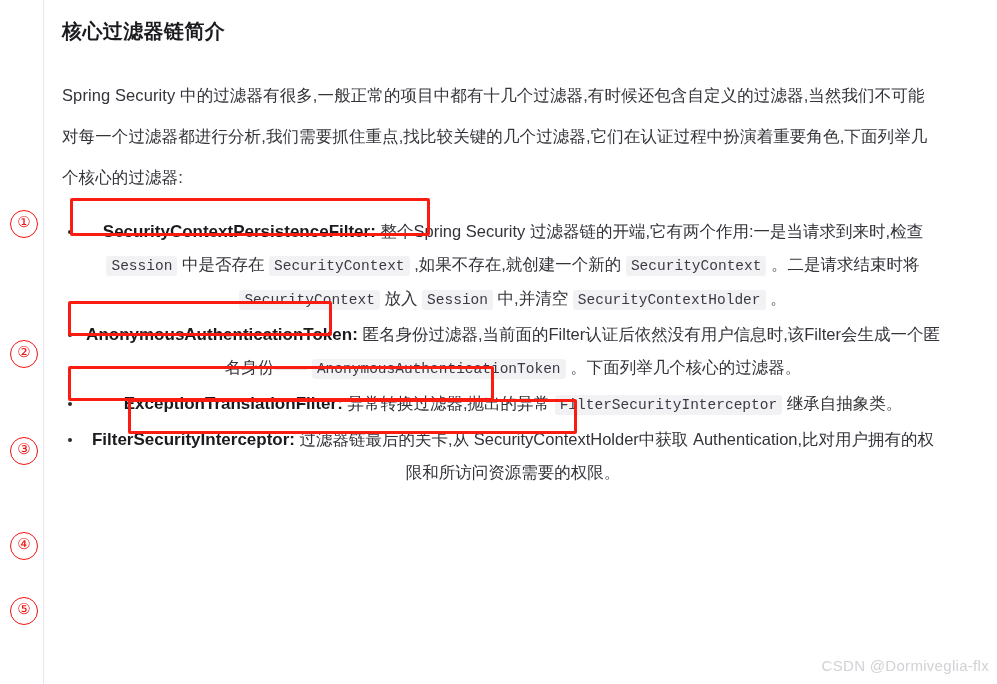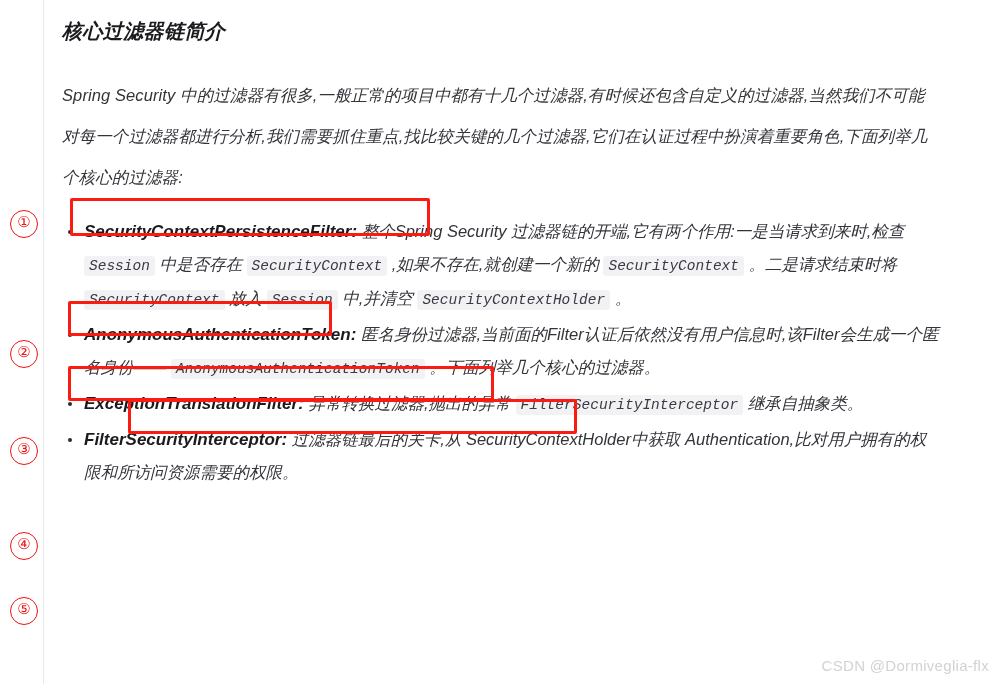--- a/index.html
+++ b/index.html
@@ -28,21 +28,20 @@
     top: 0;
     width: 1px;
     height: 684px;
     background: #e9e9ec;
   }
   .content {
     position: absolute;
     left: 62px;
     top: 0;
     width: 880px;
-    font-style: italic;
   }
   h2.title {
     font-size: 20px;
     font-weight: bold;
     color: #1b1b1f;
     margin: 0;
     padding: 18px 0 0 0;
     letter-spacing: .4px;
   }
   p.intro {
@@ -58,20 +57,21 @@
     margin: 17px 0 0 0;
     padding: 0;
   }
   ul.filters > li {
     position: relative;
     font-size: 16.5px;
     line-height: 32px;
     color: #33333a;
     padding-left: 22px;
     margin-bottom: 2px;
+    text-align: center;
   }
   ul.filters > li::before {
     content: "";
     position: absolute;
     left: 6px;
     top: 15px;
     width: 4px;
     height: 4px;
     border-radius: 50%;
     background: #2c2c2c;

